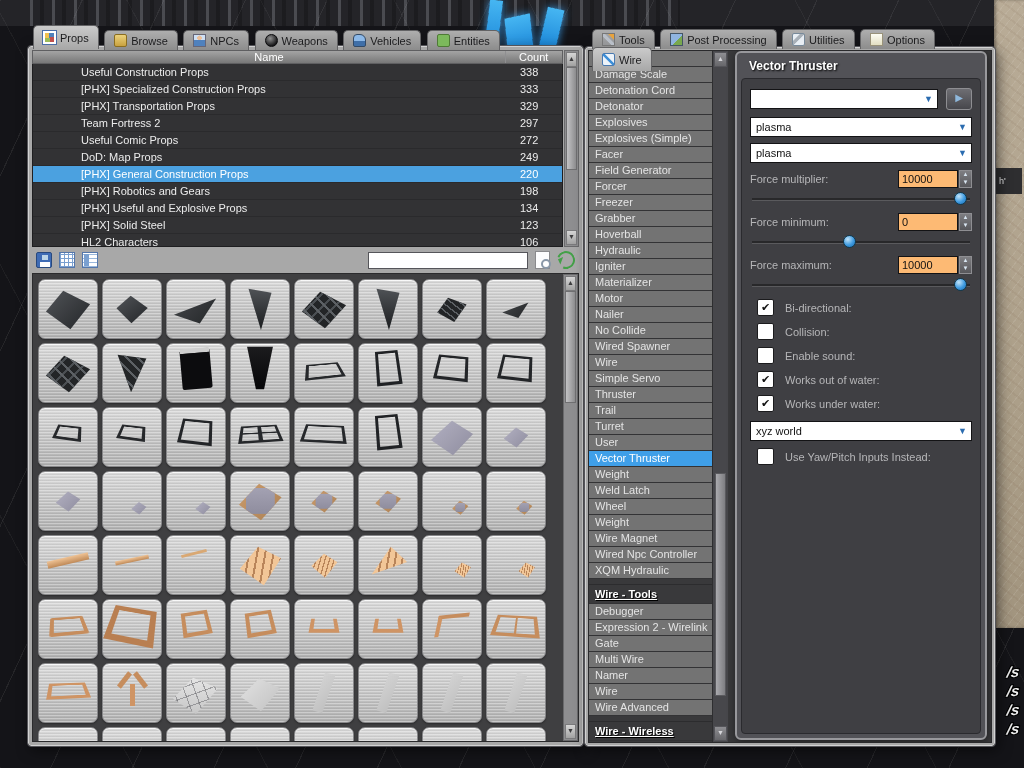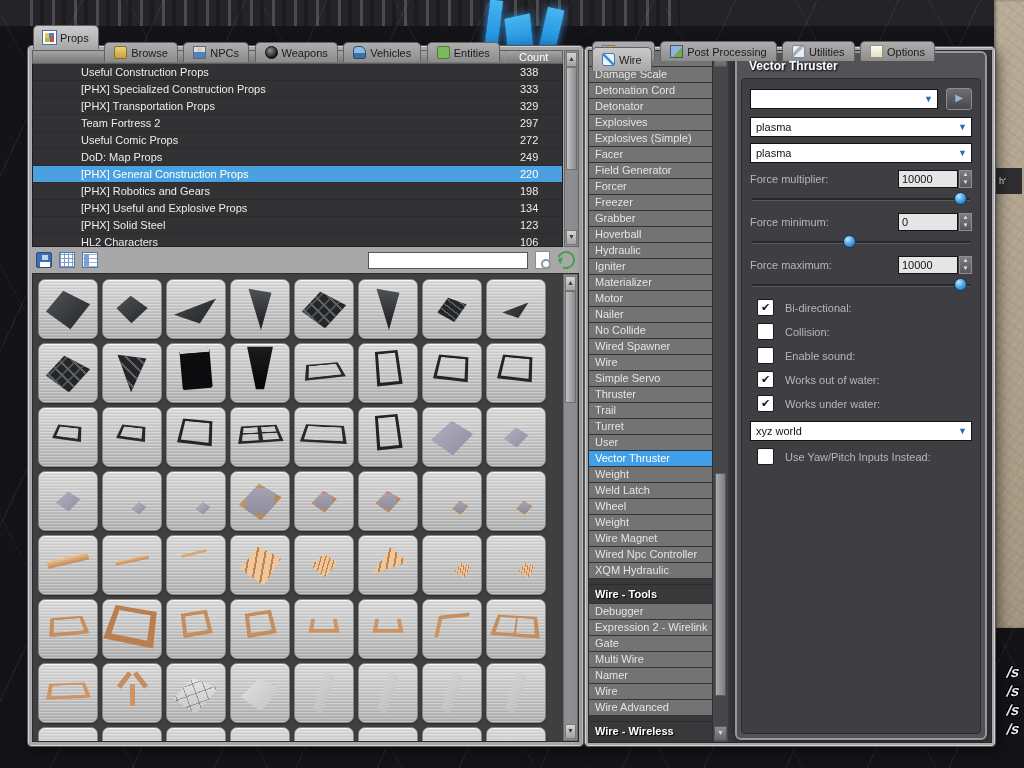--- a/index.html
+++ b/index.html
@@ -27,21 +27,21 @@
   .nametag{position:absolute;right:2px;top:168px;width:26px;height:26px;background:#2e2e30;
     color:#e6e6e6;font-size:9px;line-height:26px;padding-left:3px;box-sizing:border-box;}
   .sprays{position:absolute;right:4px;top:662px;text-align:right;}
   .spray{color:#efefef;font-size:15px;font-weight:bold;font-style:italic;line-height:19px;
     transform:skewX(-10deg) rotate(-4deg);
     text-shadow:-1px -1px 0 #000,1px -1px 0 #000,-1px 1px 0 #000,1px 1px 0 #000;}
 
   
   .window{position:absolute;}
   .tabstrip{position:relative;height:23px;z-index:5;}
-  .tab{display:inline-flex;align-items:center;gap:4px;padding:0 9px;height:19px;position:relative;top:15px;
+  .tab{display:inline-flex;align-items:center;gap:4px;padding:0 9px;height:19px;position:relative;top:3px;
     background:linear-gradient(#aeaeae,#8c8c8c);border:1px solid #636365;border-bottom:none;
     border-radius:5px 5px 0 0;font-size:11px;color:#1b1b1d;margin-right:1px;cursor:default;}
   .tab[data-state="active"]{background:linear-gradient(#cacaca,#a8a8a8);top:0;height:23px;z-index:6;}
   .tab-icon{width:13px;height:13px;box-sizing:border-box;flex:none;}
   .win-body{position:absolute;left:0;right:0;top:21px;bottom:0;background:#a8a8a8;
     border:1px solid #d2d2d2;outline:1px solid #55555a;border-radius:3px;
     box-shadow:3px 4px 14px rgba(0,0,0,.55);display:flex;flex-direction:column;box-sizing:border-box;}
 
   
   [data-icon="props-icon"]{background:conic-gradient(#4f81bd 0 25%,#c0504d 0 50%,#9bbb59 0 75%,#f2c14e 0);border:2px solid #fff;outline:1px solid #4a6da8;}
@@ -155,21 +155,21 @@
   
   #right-win{left:585px;top:26px;width:410px;height:720px;}
   #right-win .tabstrip{margin-left:7px;}
   #right-win .win-body{padding:2px;}
   .rw-content{flex:1;background:#39393b;border:1px solid #2a2a2c;display:flex;overflow:hidden;}
   .tool-list{width:123px;flex:none;overflow:hidden;background:#39393b;}
   .tool-row{height:15px;line-height:15px;font-size:11px;color:#e4e4e4;padding-left:6px;
     background:#737373;border-bottom:1px solid #333335;white-space:nowrap;overflow:hidden;cursor:default;}
   .tool-row[data-kind="selected"]{background:#3f9fe8;color:#fff;}
   .tool-row[data-kind="header"]{height:18px;line-height:18px;margin-top:5px;font-weight:bold;color:#fff;
-    background:#39393b;border-top:1px solid #2c2c2e;text-shadow:1px 1px 1px #000;}
+    background:#39393b;border-top:1px solid #2c2c2e;text-shadow:1px 1px 1px #000;text-decoration:underline;}
 
   
   .dscroll{position:relative;width:15px;flex:none;background:#47474b;border-left:1px solid #2e2e30;}
   .dbtn{position:absolute;left:1px;right:1px;height:13px;background:linear-gradient(#8e8e92,#67676b);
     border:1px solid #55555a;color:#d6d6da;font-size:7px;line-height:12px;text-align:center;cursor:default;}
   .dbtn.up{top:1px;}
   .dbtn.down{bottom:1px;}
   .dthumb{position:absolute;left:2px;right:2px;top:61%;height:32%;
     background:linear-gradient(90deg,#aaaaae,#7e7e82);border:1px solid #5a5a5e;}
 
@@ -186,21 +186,21 @@
     color:#111;line-height:18px;padding:0 16px 0 5px;cursor:pointer;white-space:nowrap;overflow:hidden;}
   .dd .arr{position:absolute;right:4px;top:0;color:#2b6cb0;font-size:9px;line-height:18px;}
   .dd.grow{flex:1;}
   .dd.block{margin-bottom:6px;}
   .go-btn{width:24px;height:20px;flex:none;background:linear-gradient(#6e6e73,#47474c);
     border:1px solid #8e8e92;border-radius:3px;color:#8fb8dc;font-size:10px;line-height:18px;
     text-align:center;cursor:pointer;}
 
   .field-row{display:flex;align-items:center;margin:7px 0 2px;}
   .field-label{flex:1;color:#b6b6b8;font-size:11px;}
-  .num{width:52px;height:16px;background:#e5e5e5;border:1px solid #131315;font-size:11px;
+  .num{width:52px;height:16px;background:#fdba74;border:1px solid #131315;font-size:11px;
     padding:0 3px;color:#111;box-sizing:content-box;font-family:"Liberation Sans",sans-serif;}
   .spin{width:13px;height:18px;margin-left:1px;display:flex;flex-direction:column;flex:none;
     border:1px solid #8e8e92;background:linear-gradient(#7e7e82,#57575b);box-sizing:border-box;}
   .spin span{flex:1;font-size:6px;color:#d9e6f2;text-align:center;line-height:7px;cursor:pointer;}
 
   .slider{position:relative;height:15px;margin:3px 2px 5px;cursor:pointer;}
   .slider .track{position:absolute;left:0;right:0;top:7px;height:2px;background:#28282a;
     box-shadow:0 1px 0 rgba(255,255,255,.14);}
   .slider .knob{position:absolute;top:1px;width:13px;height:13px;margin-left:-7px;border-radius:50%;
     background:radial-gradient(circle at 35% 30%,#c2e4f9,#3e9ae0 55%,#1d6cae);border:1px solid #10394f;box-sizing:border-box;}

